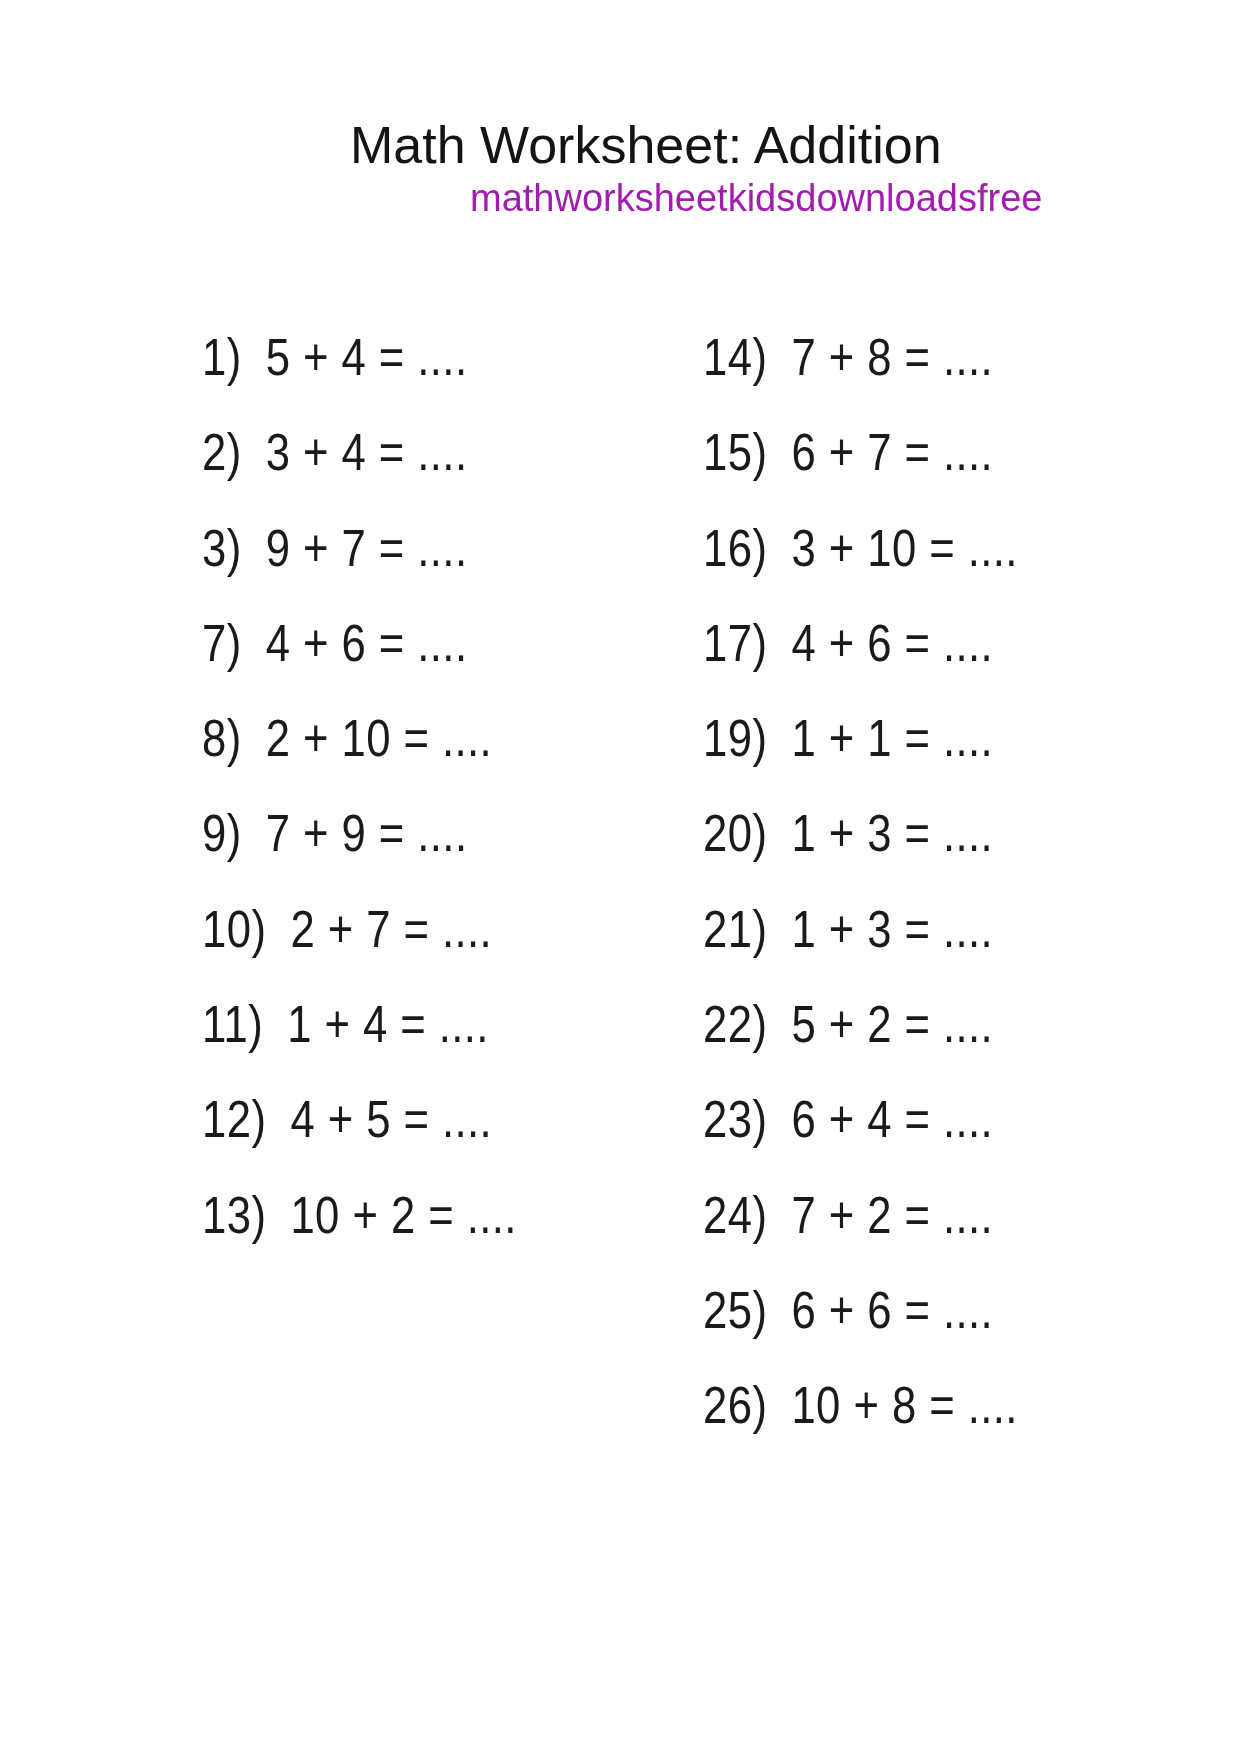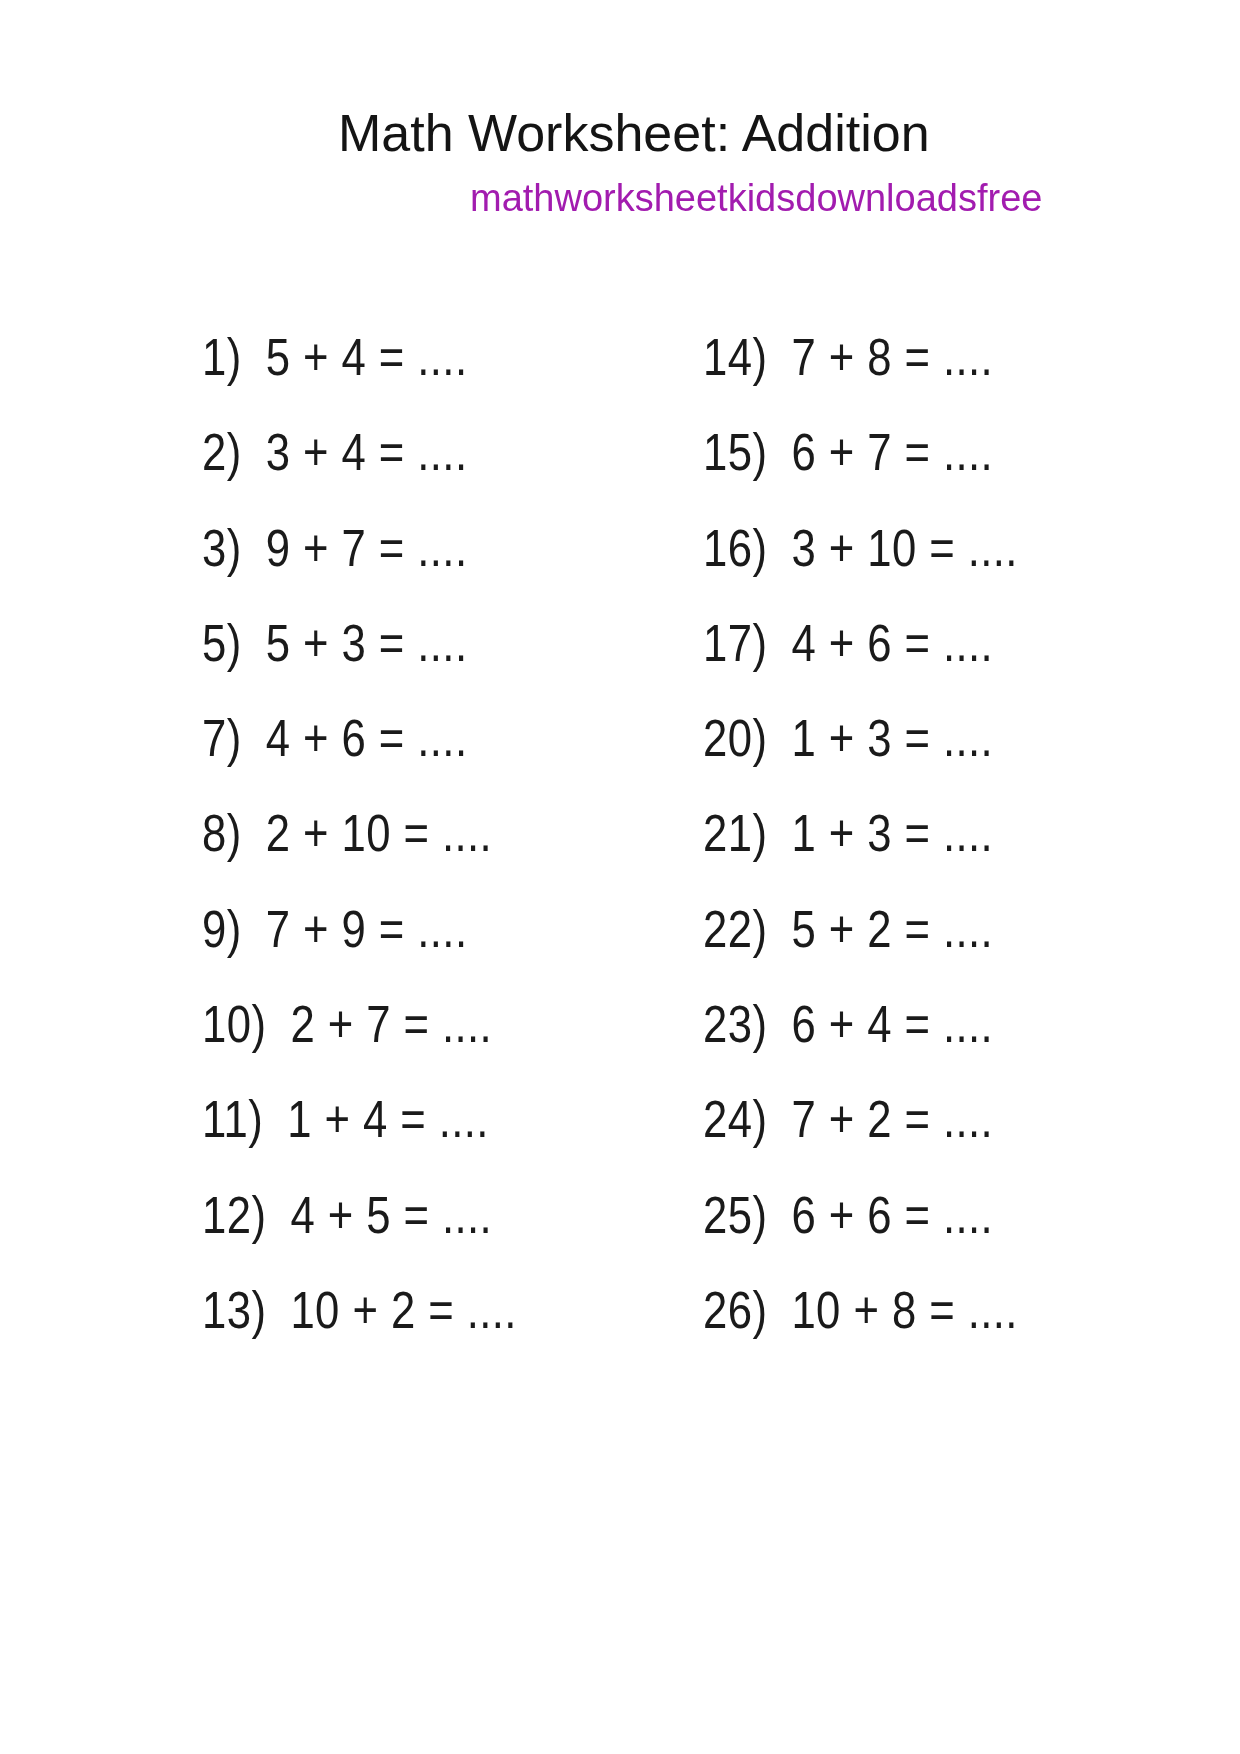--- a/index.html
+++ b/index.html
@@ -13,21 +13,21 @@
   .page { position: absolute; inset: 0; }
 
   .title {
     position: absolute;
     left: 334px; top: 98px;
     font-size: 52px;
     line-height: 1.2;
     font-weight: 400;
     color: #141414;
     white-space: nowrap;
-    margin: 4px;
+    margin: 16px;
   }
   .subtitle {
     position: absolute;
     left: 470px; top: 176px;
     font-size: 38px;
     line-height: 1.2;
     font-weight: 400;
     color: #a21caf;
     white-space: nowrap;
   }
@@ -69,23 +69,20 @@
     <div class="row">
         <span class="row-inner"><span class="num">1)</span><span class="expr">5 + 4 = ....</span></span>
       </div>
     <div class="row">
         <span class="row-inner"><span class="num">2)</span><span class="expr">3 + 4 = ....</span></span>
       </div>
     <div class="row">
         <span class="row-inner"><span class="num">3)</span><span class="expr">9 + 7 = ....</span></span>
       </div>
     <div class="row">
-        <span class="row-inner"><span class="num">5)</span><span class="expr">5 + 3 = ....</span></span>
-      </div>
-    <div class="row">
         <span class="row-inner"><span class="num">7)</span><span class="expr">4 + 6 = ....</span></span>
       </div>
     <div class="row">
         <span class="row-inner"><span class="num">8)</span><span class="expr">2 + 10 = ....</span></span>
       </div>
     <div class="row">
         <span class="row-inner"><span class="num">9)</span><span class="expr">7 + 9 = ....</span></span>
       </div>
     <div class="row">
         <span class="row-inner"><span class="num">10)</span><span class="expr">2 + 7 = ....</span></span>
@@ -108,20 +105,23 @@
     <div class="row">
         <span class="row-inner"><span class="num">15)</span><span class="expr">6 + 7 = ....</span></span>
       </div>
     <div class="row">
         <span class="row-inner"><span class="num">16)</span><span class="expr">3 + 10 = ....</span></span>
       </div>
     <div class="row">
         <span class="row-inner"><span class="num">17)</span><span class="expr">4 + 6 = ....</span></span>
       </div>
     <div class="row">
+        <span class="row-inner"><span class="num">19)</span><span class="expr">1 + 1 = ....</span></span>
+      </div>
+    <div class="row">
         <span class="row-inner"><span class="num">20)</span><span class="expr">1 + 3 = ....</span></span>
       </div>
     <div class="row">
         <span class="row-inner"><span class="num">21)</span><span class="expr">1 + 3 = ....</span></span>
       </div>
     <div class="row">
         <span class="row-inner"><span class="num">22)</span><span class="expr">5 + 2 = ....</span></span>
       </div>
     <div class="row">
         <span class="row-inner"><span class="num">23)</span><span class="expr">6 + 4 = ....</span></span>

